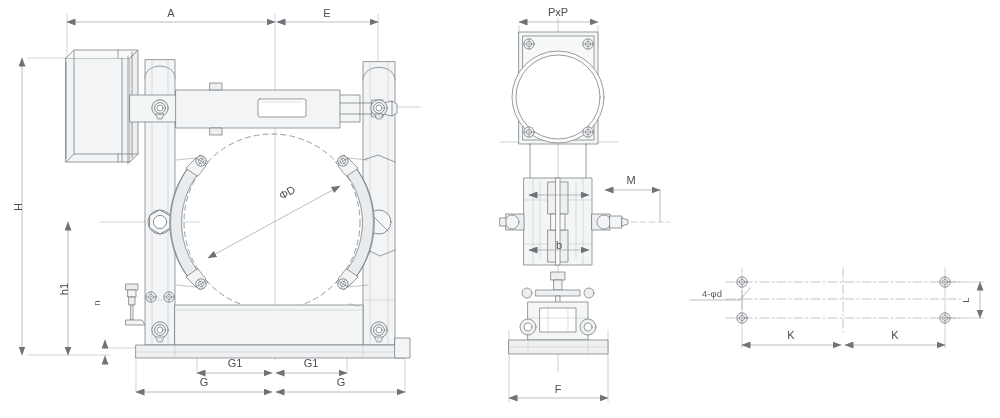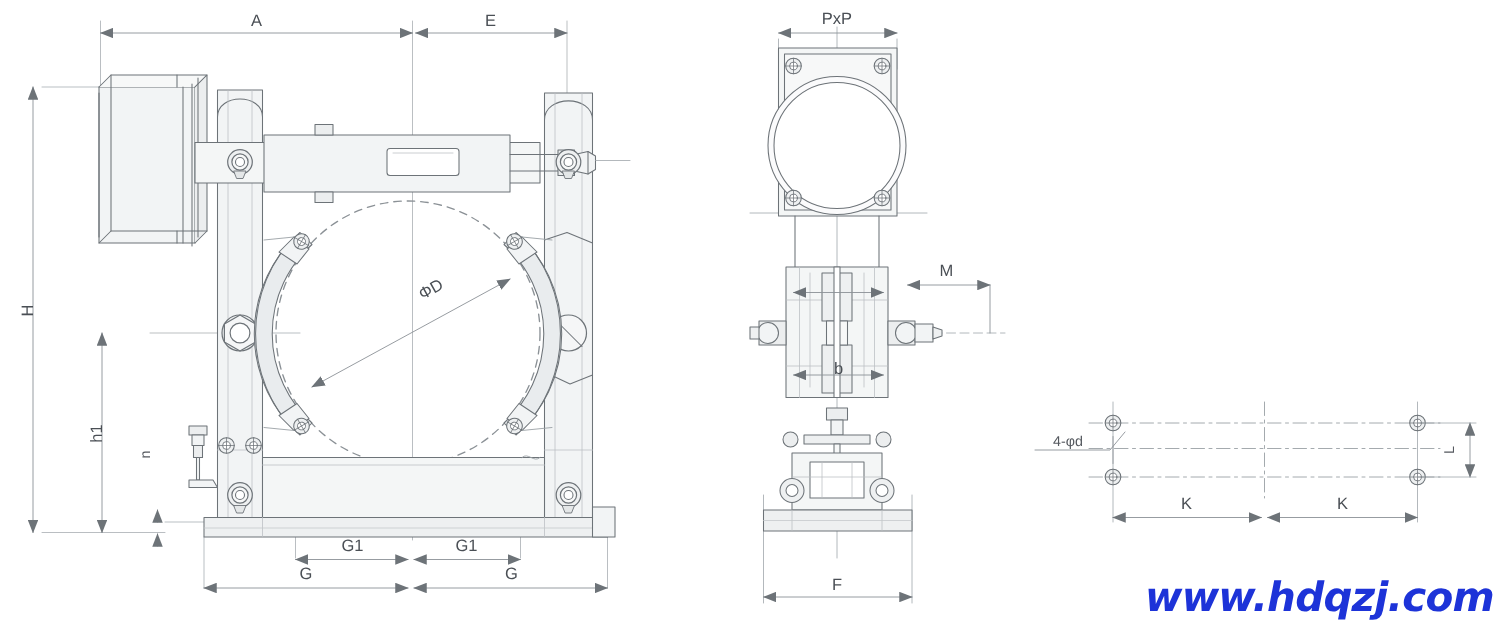--- a/index.html
+++ b/index.html
@@ -374,15 +374,14 @@
       <text class="dimlabel" x="559" y="249" text-anchor="middle">b</text>
       <text class="dimlabel" x="558" y="393" text-anchor="middle">F</text>
 
       <text class="dimlabel-sm" x="712" y="297" text-anchor="middle">4-φd</text>
       <text class="dimlabel" x="791" y="339" text-anchor="middle">K</text>
       <text class="dimlabel" x="895" y="339" text-anchor="middle">K</text>
       <text class="dimlabel-sm" x="969" y="300" text-anchor="middle" transform="rotate(-90 969 300)">L</text>
     </g>
   </svg>
 
-  <div class="watermark">www.hdqzj.com</div>
 
 </div>
 
 </body></html>

